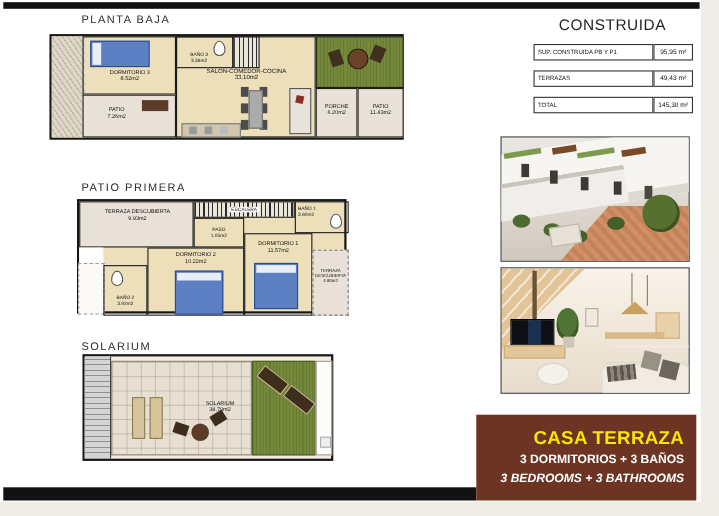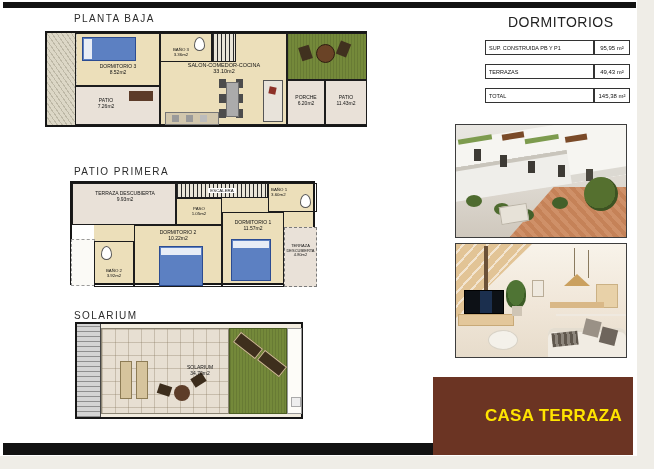--- a/index.html
+++ b/index.html
@@ -213,21 +213,21 @@
       <div class="room grass" style="left:152px;top:4px;width:58px;height:86px;border:1px solid #4c5e22;">
         <div class="furn" style="left:4px;top:10px;width:26px;height:11px;background:#3e2f1d;border:1px solid #cdbd93;transform:rotate(38deg);"></div>
         <div class="furn" style="left:28px;top:28px;width:26px;height:11px;background:#3e2f1d;border:1px solid #cdbd93;transform:rotate(38deg);"></div>
       </div>
 
       <div class="room" style="left:210px;top:4px;width:15px;height:86px;background:#fdfcf8;border:1px solid #999;">
         <div class="furn" style="left:3px;bottom:6px;width:8px;height:8px;border:1px solid #aaa;background:#eee;"></div>
       </div>
     </div>
 
-    <div id="sup-title">DORMITORIOS</div>
+    <div id="sup-title">CONSTRUIDA</div>
     <div class="sup-label" style="top:40px;">SUP. CONSTRUIDA PB Y P1</div>
     <div class="sup-value" style="top:40px;">95,95 m²</div>
     <div class="sup-label" style="top:64px;">TERRAZAS</div>
     <div class="sup-value" style="top:64px;">49,43 m²</div>
     <div class="sup-label" style="top:88px;">TOTAL</div>
     <div class="sup-value" style="top:88px;">145,38 m²</div>
 
     <div id="photo-ext" class="photo">
       <div class="ph" style="left:-12px;top:2px;width:200px;height:60px;background:#f6f5f1;transform:rotate(-9deg);box-shadow:inset 0 -8px 0 #dcd9d2;"></div>
       <div class="ph" style="left:-6px;top:34px;width:120px;height:34px;background:#efeeea;transform:rotate(-9deg);box-shadow:inset 0 4px 0 #c9c5bc;"></div>
@@ -254,16 +254,18 @@
       <div class="ph" style="left:140px;top:40px;width:20px;height:22px;background:#e8d1a8;border:1px solid #cbb184;"></div>
       <div class="ph" style="left:94px;top:58px;width:54px;height:6px;background:#d9b887;box-shadow:4px 10px 0 -2px #efe9e0,20px 10px 0 -2px #efe9e0,36px 10px 0 -2px #efe9e0;"></div>
       <div class="ph" style="left:92px;top:84px;width:78px;height:30px;background:#f1ece3;border-radius:6px 6px 0 0;box-shadow:inset 0 4px 0 #e4ddd0;"></div>
       <div class="ph" style="left:128px;top:76px;width:16px;height:16px;background:#9a9186;transform:rotate(14deg);box-shadow:18px 4px 0 #6e655c;"></div>
       <div class="ph" style="left:96px;top:88px;width:26px;height:14px;background:repeating-linear-gradient(90deg,#5f574d 0 3px,#8d867c 3px 6px);transform:rotate(-6deg);"></div>
       <div class="ph" style="left:32px;top:86px;width:28px;height:18px;background:#f4f1ea;border:1px solid #d8d2c6;border-radius:50%;"></div>
     </div>
 
     <div id="banner" style="background: rgb(107, 52, 35); color: rgb(255, 255, 255);">
       <div id="banner-title" style="color: rgb(255, 228, 0);">CASA TERRAZA</div>
+      <div class="banner-line">3 DORMITORIOS + 3 BAÑOS</div>
+      <div class="banner-line italic">3 BEDROOMS + 3 BATHROOMS</div>
     </div>
 
   </div>
 </div>
 
 </body></html>

